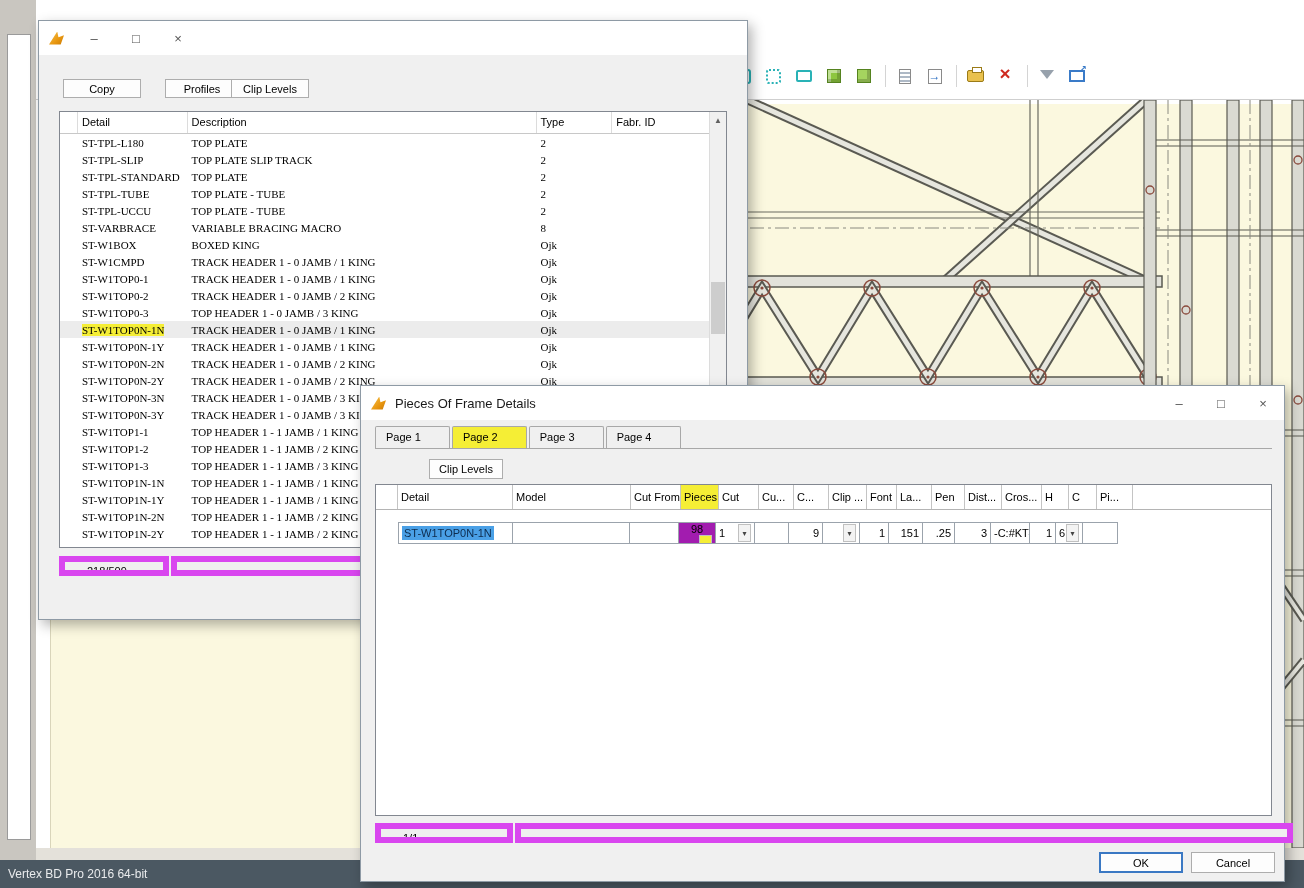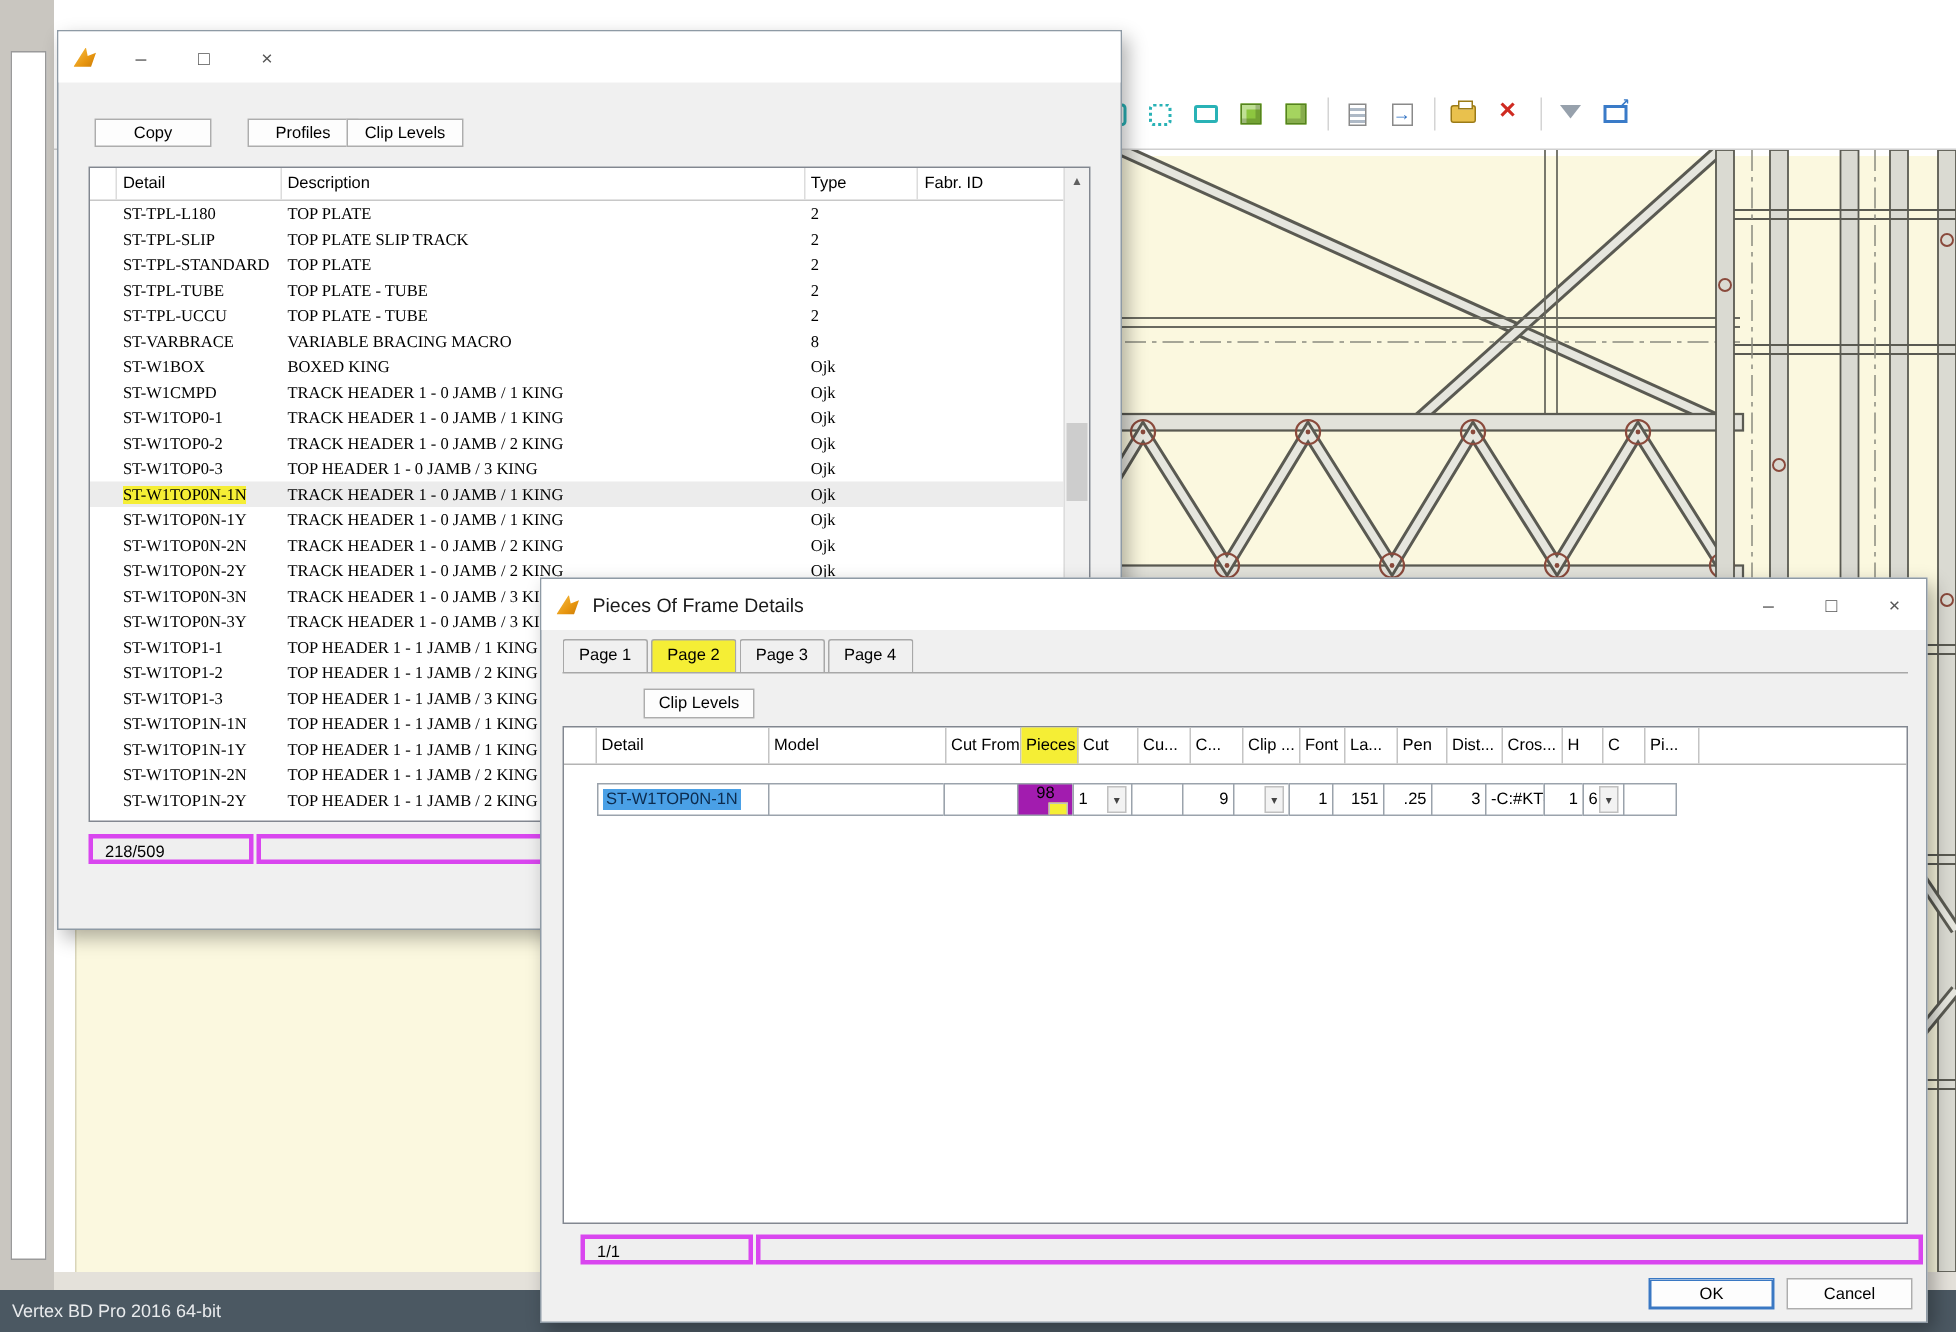--- a/index.html
+++ b/index.html
@@ -69,48 +69,48 @@
   .lib-row{display:flex;height:17px;align-items:center;font-family:Liberation Serif, serif;}
   .lib-row.sel{background:#ececec;}
   .hl{background:#f5ee35;}
   .lib-scroll{position:absolute;right:0;top:0;bottom:0;width:17px;background:#f0f0f0;border-left:1px solid #dcdcdc;}
   .scroll-btn{height:17px;display:flex;align-items:center;justify-content:center;color:#606060;font-size:8px;}
   .scroll-btn.up::after{content:"\25B2";}
   .scroll-btn.down::after{content:"\25BC";}
   .scroll-btn.down{position:absolute;bottom:0;left:0;right:0;}
   .scroll-thumb{position:absolute;left:1px;right:1px;top:170px;height:52px;background:#cdcdcd;}
   .lib-status{position:absolute;left:20px;top:535px;display:flex;}
-  .status-box{height:20px;border:3px solid #d946ef;background:#efefef;padding:3px 8px;margin-right:2px;white-space:nowrap;overflow:hidden;}
+  .status-box{height:20px;border:6px solid #d946ef;background:#efefef;padding:3px 22px;margin-right:2px;white-space:nowrap;overflow:hidden;}
   .sb-1{width:110px;}
   .sb-2{width:554px;}
 
   
   .dlg-pieces{left:360px;top:385px;width:925px;height:497px;z-index:20;}
   .tabs{position:absolute;left:14px;top:40px;display:flex;height:23px;width:897px;border-bottom:1px solid #a8a8a8;}
-  .tab{padding:4px 10px 0 10px;border:1px solid #a8a8a8;border-bottom:none;background:#f0f0f0;margin-right:2px;border-radius:2px 2px 0 0;white-space:nowrap;}
+  .tab{padding:4px 28px 0 10px;border:1px solid #a8a8a8;border-bottom:none;background:#f0f0f0;margin-right:2px;border-radius:2px 2px 0 0;white-space:nowrap;}
   .tab.active{background:#f5ee35;}
   .pieces-clip-btn{left:68px;top:73px;width:74px;height:20px;}
 
   .pieces-table{position:absolute;left:14px;top:98px;width:897px;height:332px;background:#fff;border:1px solid #828790;}
   .p-head{display:flex;height:25px;border-bottom:1px solid #b4b4b4;}
   .p-hcell{border-right:1px solid #c4c4c4;padding:6px 3px 0 3px;white-space:nowrap;overflow:hidden;}
   .p-hcell.hl-col{background:#f5ee35;}
   .p-gutter{width:22px;padding:0;}
   .p-row{display:flex;margin-top:12px;height:22px;}
   .p-gutter-row{width:22px;}
   .p-cell{border:1px solid #9ba3ac;height:22px;display:flex;align-items:center;padding:0 3px;background:#fff;white-space:nowrap;overflow:hidden;}
   .p-cell + .p-cell{margin-left:-1px;}
   .p-cell.hl-cell{background:#a21caf;flex-direction:column;}
   .p-val{white-space:nowrap;}
   .cell-sel{background:#4aa0e6;color:#0d2b4d;padding:1px 2px;}
   .dd{width:13px;height:18px;margin-left:auto;background:#f3f3f3;border:1px solid #c0c0c0;display:flex;align-items:center;justify-content:center;color:#444;font-size:8px;flex:none;}
   .dd::after{content:"\25BE";}
   .hl-cell .dd{background:#f5ee35;}
   .p-status{position:absolute;left:14px;top:437px;display:flex;}
-  .psb-1{width:115px;margin-left:12px;}
+  .psb-1{width:138px;}
   .psb-2{width:778px;}
   .btn-ok{left:738px;top:466px;width:84px;height:21px;}
   .btn-cancel{left:830px;top:466px;width:84px;height:21px;}
 </style>
 </head>
 <body>
 
 <div class="desktop">
 
   <div class="left-strip"></div>

